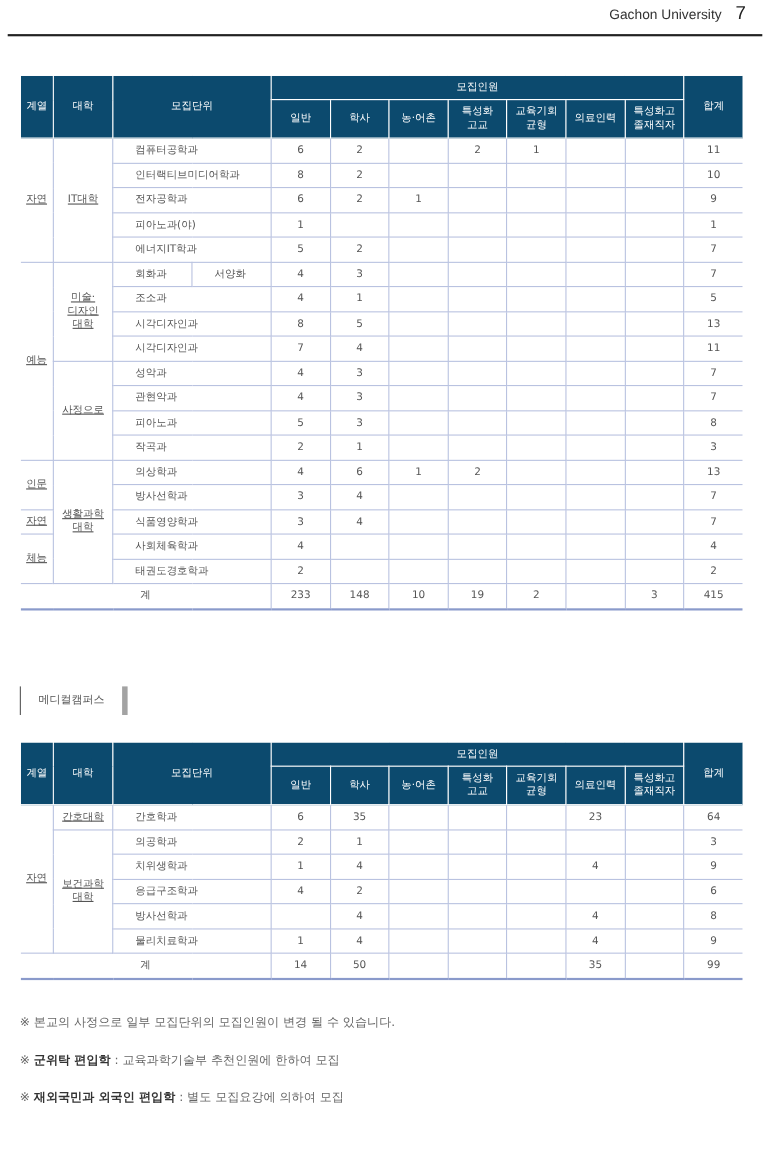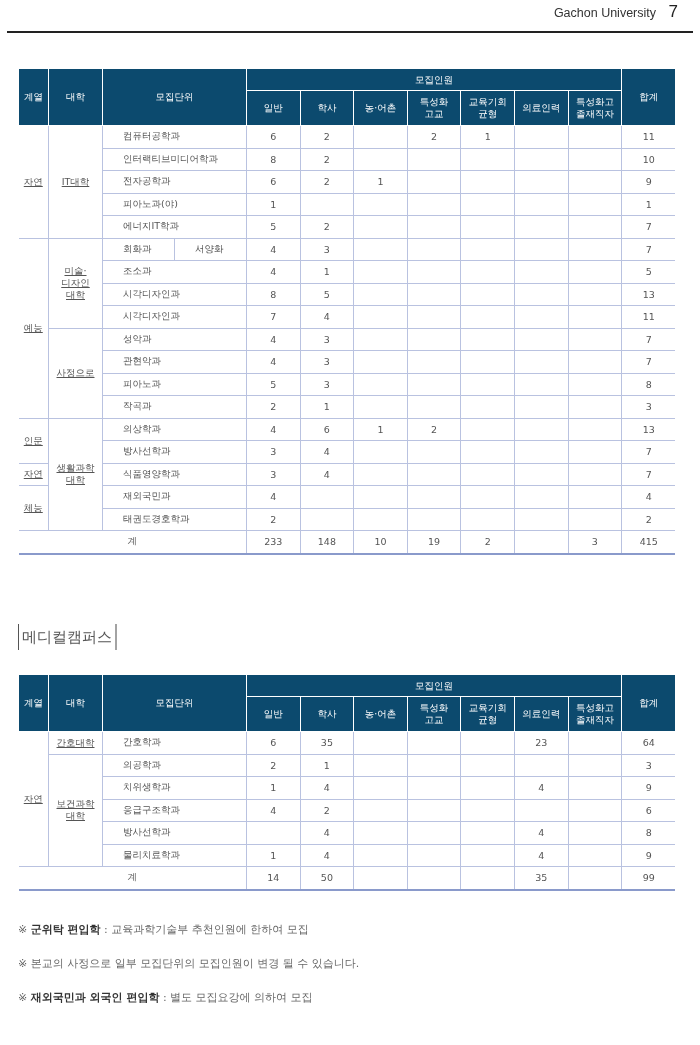--- a/index.html
+++ b/index.html
@@ -21,23 +21,23 @@
                    text-align:center; vertical-align:middle; font-size:9.5px; line-height:12px; padding:0; }
   table.quota th.top { height:21px; }
   table.quota th.sub { height:34px; }
   table.quota td { border:1px solid #b9c2e0; height:21.5px; text-align:center; vertical-align:middle; padding:0; }
   table.quota td.dept { text-align:left; padding-left:20px; }
   table.quota td.grp { line-height:12px;text-decoration:underline; }
   table.quota tr.total td { border-bottom:2px solid #8a9acb; }
   table.quota td:first-child { border-left:none;margin-top:23px; }
   table.quota td:last-child, table.quota th:last-child { border-right:none; }
 
-  .section-title { position:absolute; left:18px; top:624px; height:26px; padding:0 3px;
-                   border-left:1px solid #555; border-right:2px solid #a3a3a3;
-                   font-family:"DejaVu Serif", serif; font-size:15px; color:#555; line-height:26px; }
+  .section-title { position:absolute; left:18px; top:624px; height:26px; padding:0 16px;
+                   border-left:1px solid #555; border-right:5px solid #a3a3a3;
+                   font-family:"DejaVu Serif", serif; font-size:10px; color:#555; line-height:26px; }
 
   .notes { position:absolute; left:18px; top:922px; width:670px; font-size:11px; color:#666; }
   .note { height:34px; line-height:16px; }
   .note b { color:#333; }
 </style>
 </head>
 <body>
 
 <div class="page-header">
   <span class="header-title">Gachon University</span>
@@ -257,21 +257,21 @@
         <td>4</td>
         <td></td>
         <td></td>
         <td></td>
         <td></td>
         <td></td>
         <td>7</td>
       </tr>
       <tr>
         <td class="grp" rowspan="2">체능</td>
-        <td class="dept" colspan="2">재외국민과</td>
+        <td class="dept" colspan="2">사회체육학과</td>
         <td>4</td>
         <td></td>
         <td></td>
         <td></td>
         <td></td>
         <td></td>
         <td></td>
         <td>4</td>
       </tr>
       <tr>
@@ -410,16 +410,16 @@
         <td></td>
         <td></td>
         <td>35</td>
         <td></td>
         <td>99</td>
       </tr>
     </tbody>
   </table>
 
 <div class="notes" id="notes">
+    <div class="note"><span>※</span> <span>본교의 사정으로 일부 모집단위의 모집인원이 변경 될 수 있습니다.</span></div>
     <div class="note"><span>※</span> <b>군위탁 편입학</b><span> : 교육과학기술부 추천인원에 한하여 모집</span></div>
-    <div class="note"><span>※</span> <span>본교의 사정으로 일부 모집단위의 모집인원이 변경 될 수 있습니다.</span></div>
     <div class="note"><span>※</span> <b>재외국민과 외국인 편입학</b><span> : 별도 모집요강에 의하여 모집</span></div>
   </div>
 
 </body></html>

